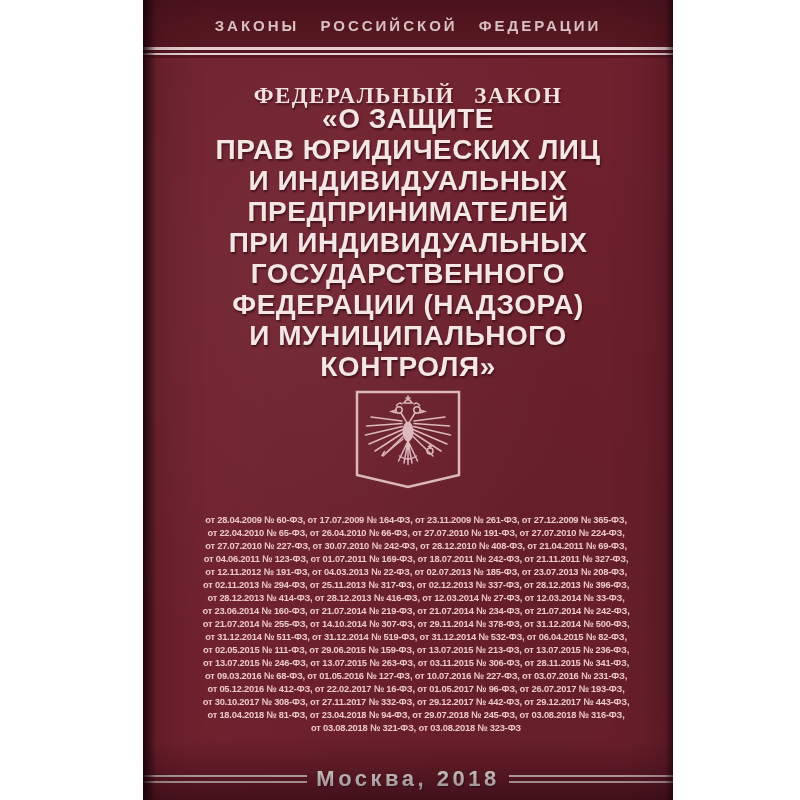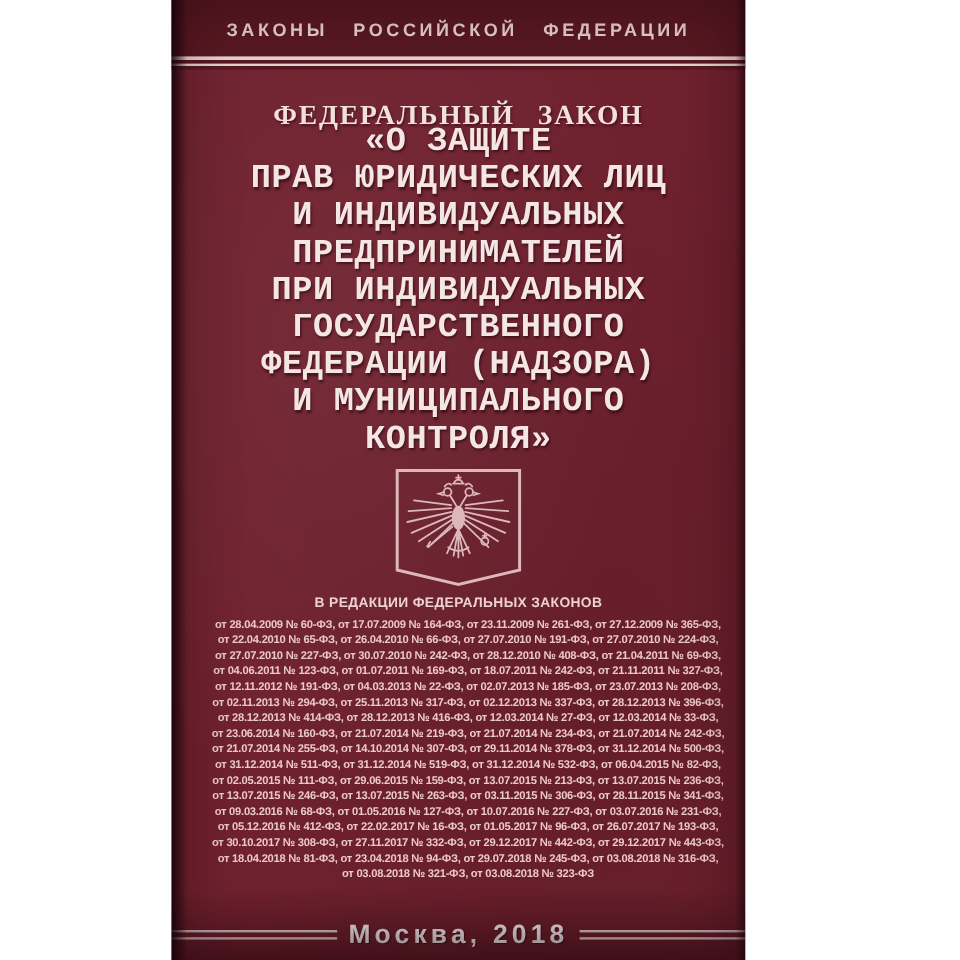--- a/index.html
+++ b/index.html
@@ -5,21 +5,21 @@
   html,body{margin:0;padding:0;}
   body{
     width:800px;height:800px;
     background:var(--page_bg,#ffffff);
     font-family:"Liberation Sans",sans-serif;
     overflow:hidden;
   }
   .stage{position:relative;width:800px;height:800px;background:var(--page_bg,#ffffff);}
 
   .book{
-    position:absolute;left:143px;top:0;width:478px;height:800px;
+    position:absolute;left:143px;top:0;width:530px;height:800px;
     background:var(--cover_bg,#6f212e);
     background-image:
       radial-gradient(ellipse at 30% 35%, rgba(255,255,255,.05), transparent 55%),
       radial-gradient(ellipse at 75% 75%, rgba(0,0,0,.10), transparent 60%);
   }
   .book .vignette{
     position:absolute;inset:0;pointer-events:none;z-index:5;
     box-shadow:inset 0 0 55px rgba(25,0,8,.45);
   }
   .edge-left{
@@ -50,21 +50,21 @@
 
   .doc-type{
     position:absolute;top:69px;left:0;right:0;margin:14px;text-align:center;
     font-family:"Liberation Serif",serif;font-size:23px;font-weight:700;
     letter-spacing:1.5px;word-spacing:12px;color:#f2e0de;
     text-shadow:1px 2px 2px rgba(30,0,8,.5);
   }
 
   .law-title{
     position:absolute;top:103px;left:0;right:0;text-align:center;
-    font-family:Liberation Mono, monospace;font-size:28px;font-weight:700;
+    font-family:Liberation Sans, sans-serif;font-size:28px;font-weight:700;
     color:var(--title_text,#f4e6e4);line-height:31px;letter-spacing:.5px;
     text-shadow:1px 2px 2px rgba(30,0,8,.55);
   }
 
   .emblem{position:absolute;top:389px;left:50%;transform:translateX(-50%);z-index:1;}
 
   .rev-header{
     position:absolute;top:497px;left:0;right:0;text-align:center;
     font-size:11.5px;font-weight:700;letter-spacing:.3px;color:#eed2d2;
   }
@@ -141,21 +141,20 @@
           <path d="M47.5 67 q8.5 6 17 0"></path>
 
           <path d="M51 50 L34 64 M32.5 62.5 l-2.5 4"></path>
 
           <circle cx="78" cy="62" r="3"></circle>
           <path d="M78 59 v-3 M76.5 57.5 h3"></path>
         </g>
       </svg>
     </div>
 
-    <div class="rev-header">В РЕДАКЦИИ ФЕДЕРАЛЬНЫХ ЗАКОНОВ</div>
 
     <div class="revisions">
         <div class="rev-line">от 28.04.2009 № 60-ФЗ, от 17.07.2009 № 164-ФЗ, от 23.11.2009 № 261-ФЗ, от 27.12.2009 № 365-ФЗ,</div>
         <div class="rev-line">от 22.04.2010 № 65-ФЗ, от 26.04.2010 № 66-ФЗ, от 27.07.2010 № 191-ФЗ, от 27.07.2010 № 224-ФЗ,</div>
         <div class="rev-line">от 27.07.2010 № 227-ФЗ, от 30.07.2010 № 242-ФЗ, от 28.12.2010 № 408-ФЗ, от 21.04.2011 № 69-ФЗ,</div>
         <div class="rev-line">от 04.06.2011 № 123-ФЗ, от 01.07.2011 № 169-ФЗ, от 18.07.2011 № 242-ФЗ, от 21.11.2011 № 327-ФЗ,</div>
         <div class="rev-line">от 12.11.2012 № 191-ФЗ, от 04.03.2013 № 22-ФЗ, от 02.07.2013 № 185-ФЗ, от 23.07.2013 № 208-ФЗ,</div>
         <div class="rev-line">от 02.11.2013 № 294-ФЗ, от 25.11.2013 № 317-ФЗ, от 02.12.2013 № 337-ФЗ, от 28.12.2013 № 396-ФЗ,</div>
         <div class="rev-line">от 28.12.2013 № 414-ФЗ, от 28.12.2013 № 416-ФЗ, от 12.03.2014 № 27-ФЗ, от 12.03.2014 № 33-ФЗ,</div>
         <div class="rev-line">от 23.06.2014 № 160-ФЗ, от 21.07.2014 № 219-ФЗ, от 21.07.2014 № 234-ФЗ, от 21.07.2014 № 242-ФЗ,</div>

